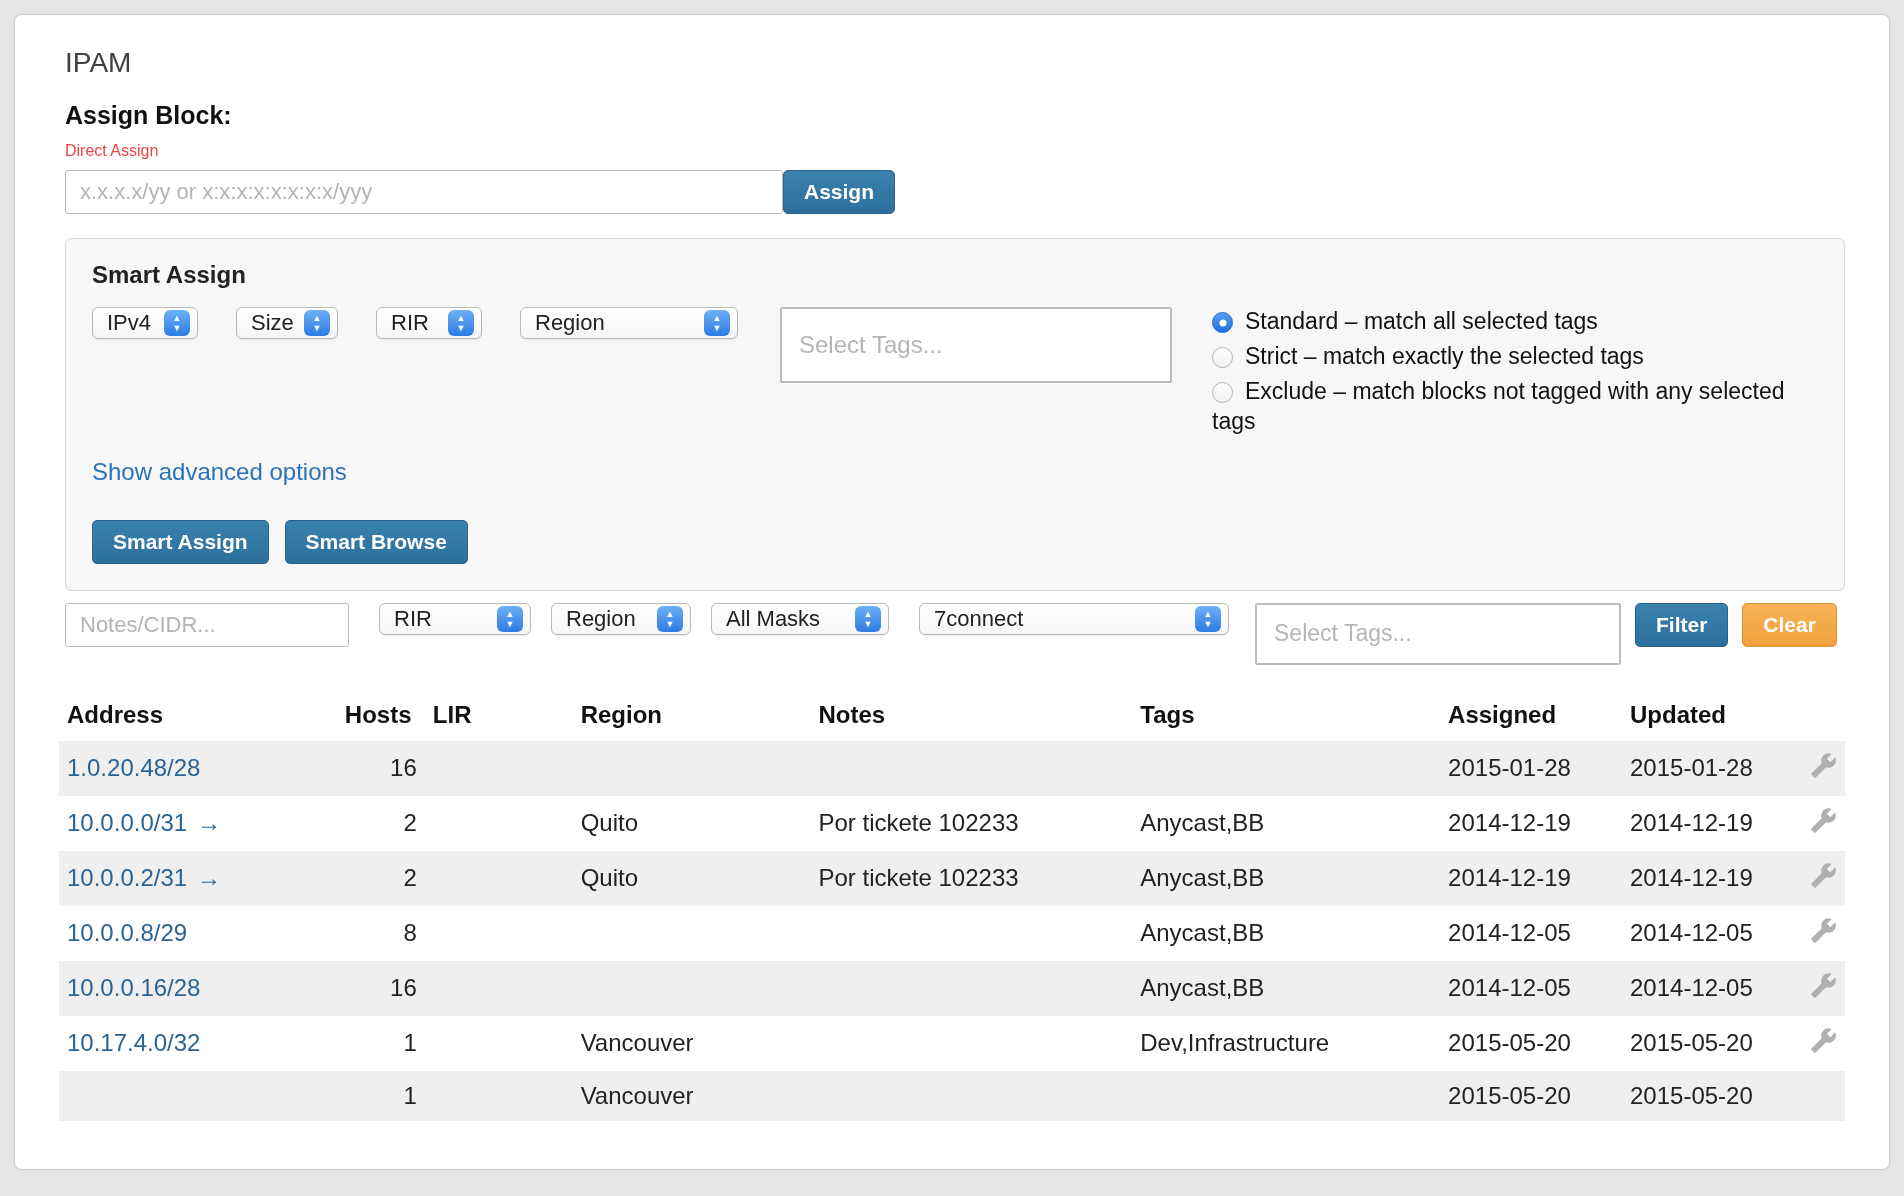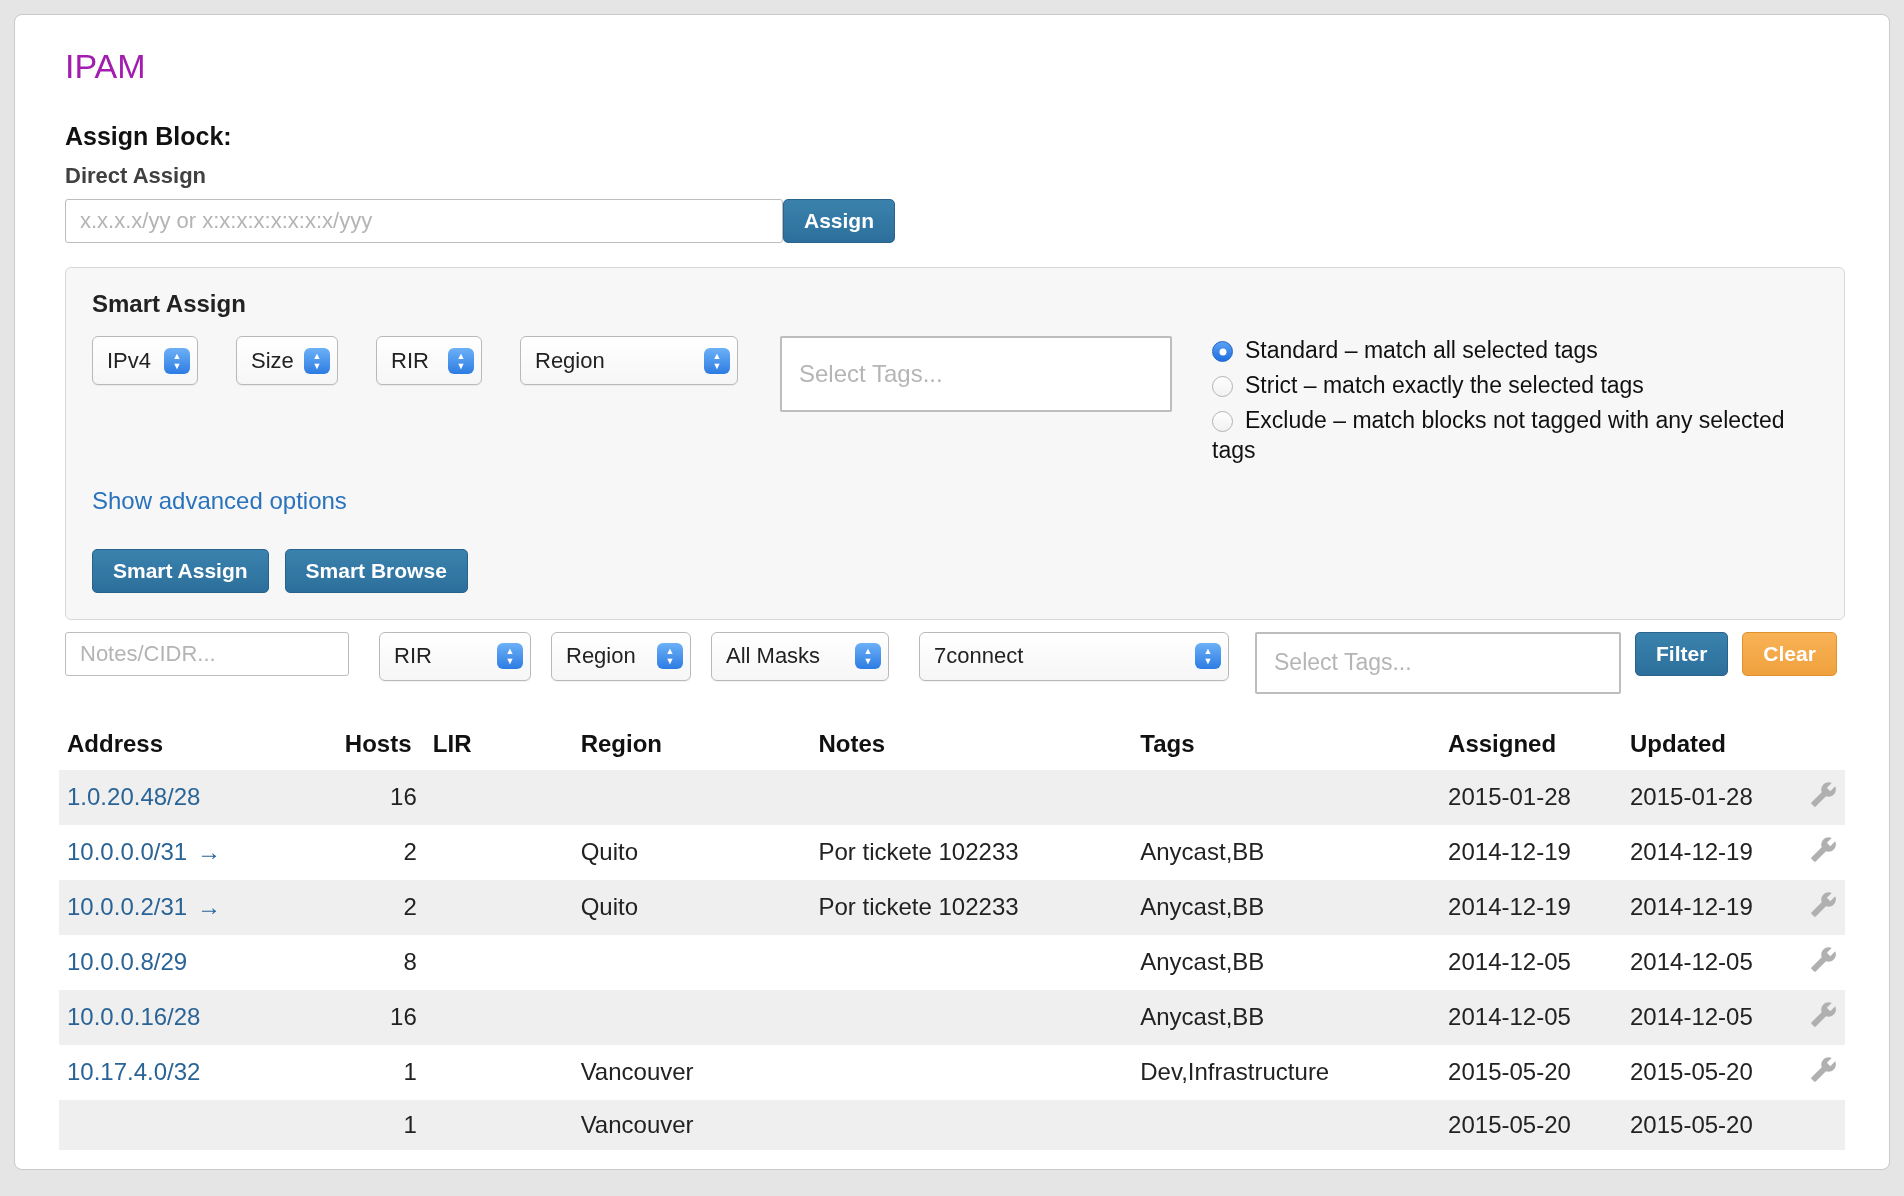--- a/index.html
+++ b/index.html
@@ -11,23 +11,23 @@
     color:#222;
   }
   .card {
     margin:14px; height:1156px;
     background:#fff;
     border:1px solid #c9c9c9;
     border-radius:8px;
     padding:26px 44px 30px 44px;
     overflow:hidden;
   }
-  .page-title { font-size:34px; font-weight:400; color:#a21caf; margin:6px 0 36px 6px; }
+  .page-title { font-size:28px; font-weight:400; color:#404040; margin:6px 0 22px 6px; }
   .section-heading { font-size:25px; font-weight:bold; color:#111; margin:6px 0 8px 6px; }
-  .sub-label { font-size:22px; font-weight:bold; color:#404040; margin:12px 0 10px 6px; }
+  .sub-label { font-size:16px; font-weight:normal; color:#ef4444; margin:12px 0 10px 6px; }
 
   .direct-row { display:flex; align-items:center; margin-left:6px; }
   input.text-input {
     height:44px; border:1px solid #bdbdbd; border-radius:3px;
     padding:0 14px; font-size:22px; color:#333; background:#fff;
     font-family:inherit; outline:none;
   }
   input.text-input::placeholder { color:#b4b4b4; }
   .direct-input { width:718px; }
 
@@ -42,21 +42,21 @@
 
   .panel {
     margin:24px 0 0 6px; border:1px solid #d8d8d8; background:#f7f7f7;
     border-radius:6px; padding:22px 26px 26px 26px;
   }
   .panel-heading { font-size:24px; font-weight:bold; margin:0 0 18px 0; }
 
   .selects-row { display:flex; align-items:flex-start; }
   .mac-select {
     display:inline-flex; align-items:center; justify-content:space-between;
-    height:49px; background:linear-gradient(#ffffff,#f6f6f6);
+    height:32px; background:linear-gradient(#ffffff,#f6f6f6);
     border:1px solid #b9b9b9; border-radius:6px;
     padding:0 7px 0 14px; font-size:22px; color:#222; gap:10px;
     box-shadow:0 1px 1px rgba(0,0,0,.06); cursor:pointer; flex:none;
   }
   .stepper {
     width:26px; height:26px; border-radius:6px; flex:none;
     background:linear-gradient(180deg,#6cb0f6,#2d7ce3);
     display:flex; flex-direction:column; align-items:center; justify-content:center;
     color:#fff;
   }

